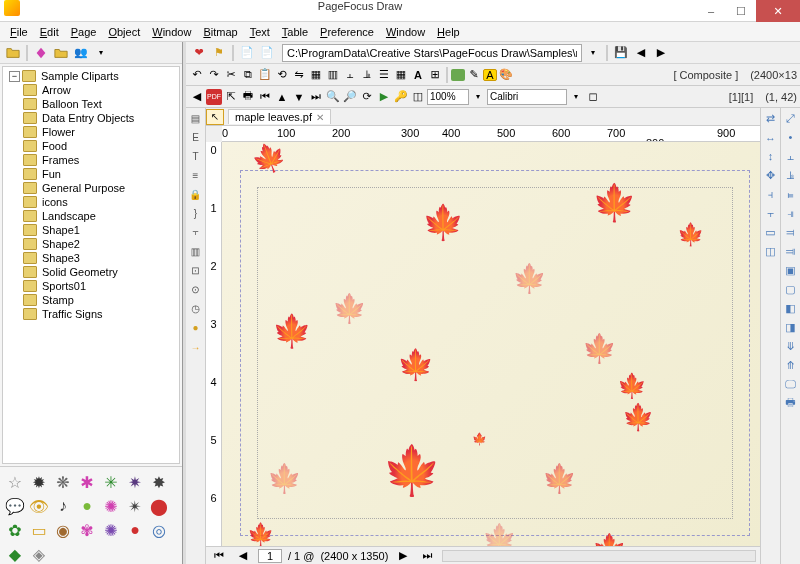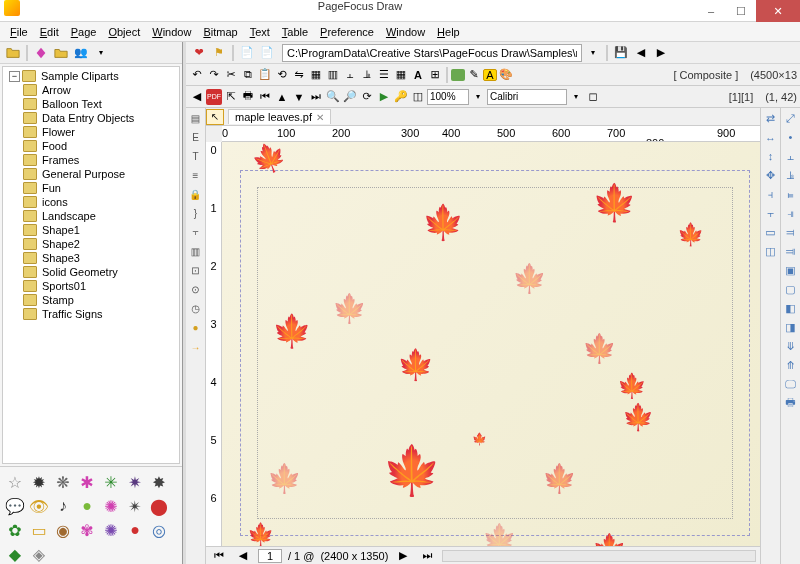--- a/index.html
+++ b/index.html
@@ -136,25 +136,25 @@
             <div class="tree-item">
               <span class="tree-icon folder-closed"></span>
               <span class="tree-label">Food</span>
             </div>
             <div class="tree-item">
               <span class="tree-icon folder-closed"></span>
               <span class="tree-label">Frames</span>
             </div>
             <div class="tree-item">
               <span class="tree-icon folder-closed"></span>
+              <span class="tree-label">Fun</span>
+            </div>
+            <div class="tree-item">
+              <span class="tree-icon folder-closed"></span>
               <span class="tree-label">General Purpose</span>
-            </div>
-            <div class="tree-item">
-              <span class="tree-icon folder-closed"></span>
-              <span class="tree-label">Fun</span>
             </div>
             <div class="tree-item">
               <span class="tree-icon folder-closed"></span>
               <span class="tree-label">icons</span>
             </div>
             <div class="tree-item">
               <span class="tree-icon folder-closed"></span>
               <span class="tree-label">Landscape</span>
             </div>
             <div class="tree-item">
@@ -251,21 +251,21 @@
           <b>A</b>
         </div>
       <div class="tb-btn">⊞</div>
       <div class="divider"></div>
       <div class="tb-btn" style="background:#6aa84f;width:14px;height:12px;"></div>
       <div class="tb-btn">✎</div>
       <div class="tb-btn" style="background:#ffd700;width:14px;height:12px;border:1px solid #cc9900;">A</div>
       <div class="tb-btn">🎨</div>
       <div class="info-right">
         <span>[ Composite ]</span>
-        <span>(4500×13</span>
+        <span>(2400×13</span>
       </div>
     </div>
 
     <div class="prop-toolbar">
       <div class="tb-btn">◀</div>
       <div class="tb-btn" style="background:#d03030;color:#fff;font-size:7px;border-radius:2px;">PDF</div>
       <div class="tb-btn">⇱</div>
       <div class="tb-btn">🖶</div>
       <div class="tb-btn">⏮</div>
       <div class="tb-btn">▲</div>

